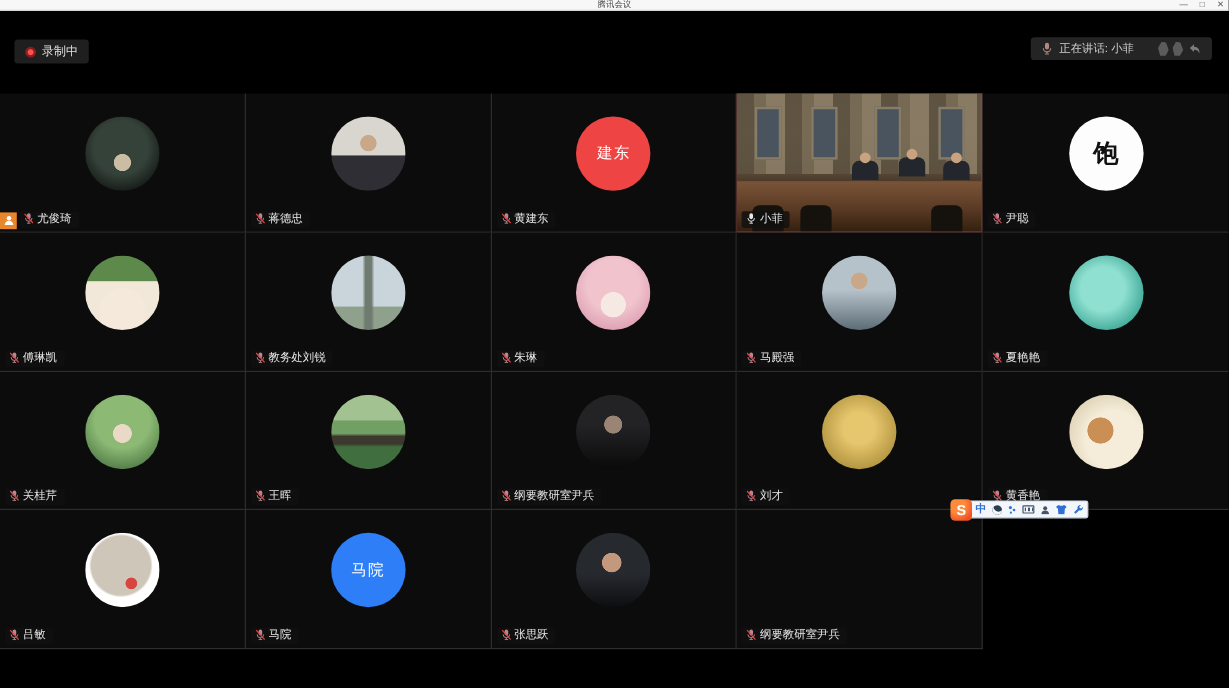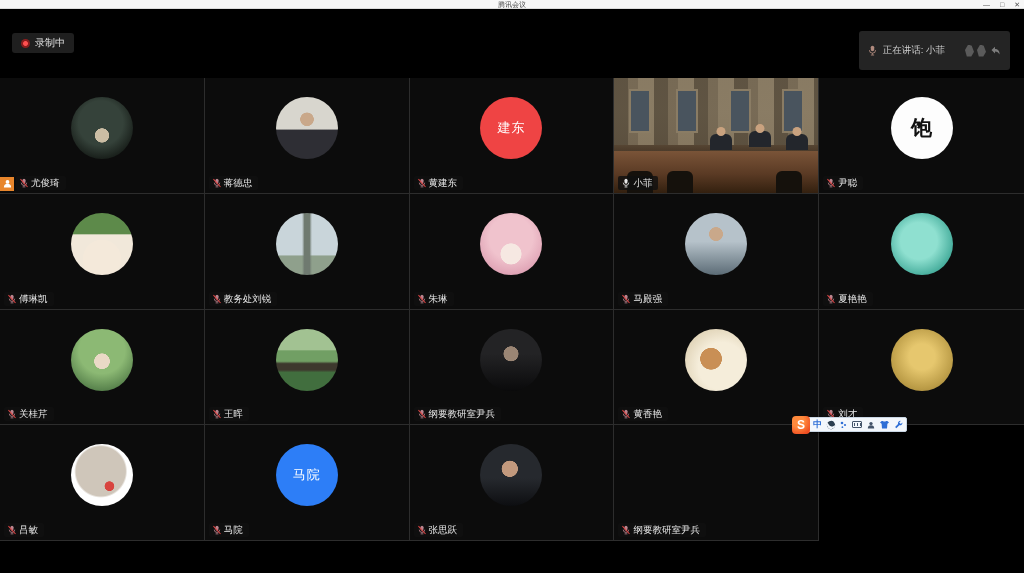--- a/index.html
+++ b/index.html
@@ -15,41 +15,41 @@
   .win-controls { position:absolute; right:4px; top:0; height:9px; display:flex; gap:10px; }
   .win-controls span { font-size:7px; line-height:9px; color:#555; cursor:default; }
 
   
   .topstrip { position:absolute; left:0; top:9px; width:1024px; height:69px; background:#000; }
   .rec-pill { position:absolute; left:12px; top:24px; height:20px; display:flex;
     align-items:center; gap:5px; background:#1f1f1f; border-radius:3px; padding:0 9px; }
   .rec-dot { width:9px; height:9px; border-radius:50%;
     background:radial-gradient(circle,#ff5050 0 32%,#8a1d1d 45% 78%,#3a0f0f 85%); }
   .rec-text { font-size:10px; color:#e0e0e0; }
-  .speak-pill { position:absolute; right:14px; top:22px; height:39px; display:flex;
+  .speak-pill { position:absolute; right:14px; top:22px; height:19px; display:flex;
     align-items:center; gap:6px; background:#242424; border-radius:3px; padding:0 9px; }
   .speak-mic { width:9px; height:11px; color:#b08a7e; }
   .speak-text { font-size:9.5px; color:#cfcfcf; white-space:nowrap; }
   .speak-icons { display:flex; gap:3px; align-items:center; margin-left:14px; opacity:.75; }
   .wave-hand { width:9px; height:12px; background:#6e6e6e;
     clip-path:polygon(20% 100%,0 45%,35% 0,75% 10%,100% 60%,70% 100%); }
   .undo-arrow { width:12px; height:12px; color:#9a9a9a; }
 
   
   .grid { position:absolute; left:0; top:78px; width:1024px; height:463px;
     display:grid; grid-template-columns:repeat(5,1fr); grid-template-rows:repeat(4,1fr); }
   .cell { position:relative; background:#0c0c0c; border-right:1px solid #2d2d2d;
     border-bottom:1px solid #2d2d2d; overflow:hidden; }
   .cell:nth-child(5n) { border-right:none; }
   .avatar { position:absolute; left:50%; top:19px; transform:translateX(-50%);
     width:62px; height:62px; border-radius:50%; display:flex; align-items:center;
     justify-content:center; overflow:hidden; }
   .avatar .init { font-size:13px; color:#fff; letter-spacing:1px; }
   .avatar .init-dark { font-size:21px; color:#111; font-weight:bold; }
-  .pill { position:absolute; left:4px; bottom:3px; display:flex; align-items:flex-end;
+  .pill { position:absolute; left:4px; bottom:3px; display:flex; align-items:flex-start;
     gap:3px; background:rgba(16,16,16,.82); border-radius:2px; padding:1px 6px 2px 4px;
     z-index:5; }
   .pill .nm { font-size:9.5px; line-height:11px; color:#e8e8e8; white-space:nowrap; }
   .mic { width:8px; height:10px; }
   .mic-muted-col { color:#bb8690; }
   .mic-on-col { color:#e8e8e8; }
   .badge { position:absolute; left:0; bottom:2px; width:14px; height:14px;
     background:#e8862c; display:flex; align-items:center; justify-content:center; z-index:6; }
   .badge svg { width:9px; height:9px; color:#fff; }
   .cell .pill.shifted { left:16px; }
@@ -334,36 +334,36 @@
       <div class="avatar av13"></div>
       <div class="pill">
         <svg class="mic mic-muted-col">
             <use href="#ic-mic-slash"></use>
           </svg>
         <span class="nm">纲要教研室尹兵</span>
       </div>
     </div>
 
     <div class="cell">
+      <div class="avatar av15"></div>
+      <div class="pill">
+        <svg class="mic mic-muted-col">
+            <use href="#ic-mic-slash"></use>
+          </svg>
+        <span class="nm">刘才</span>
+      </div>
+    </div>
+
+    <div class="cell">
       <div class="avatar av14"></div>
       <div class="pill">
         <svg class="mic mic-muted-col">
             <use href="#ic-mic-slash"></use>
           </svg>
         <span class="nm">黄香艳</span>
-      </div>
-    </div>
-
-    <div class="cell">
-      <div class="avatar av15"></div>
-      <div class="pill">
-        <svg class="mic mic-muted-col">
-            <use href="#ic-mic-slash"></use>
-          </svg>
-        <span class="nm">刘才</span>
       </div>
     </div>
 
     <div class="cell">
       <div class="avatar av16"></div>
       <div class="pill">
         <svg class="mic mic-muted-col">
             <use href="#ic-mic-slash"></use>
           </svg>
         <span class="nm">吕敏</span>

